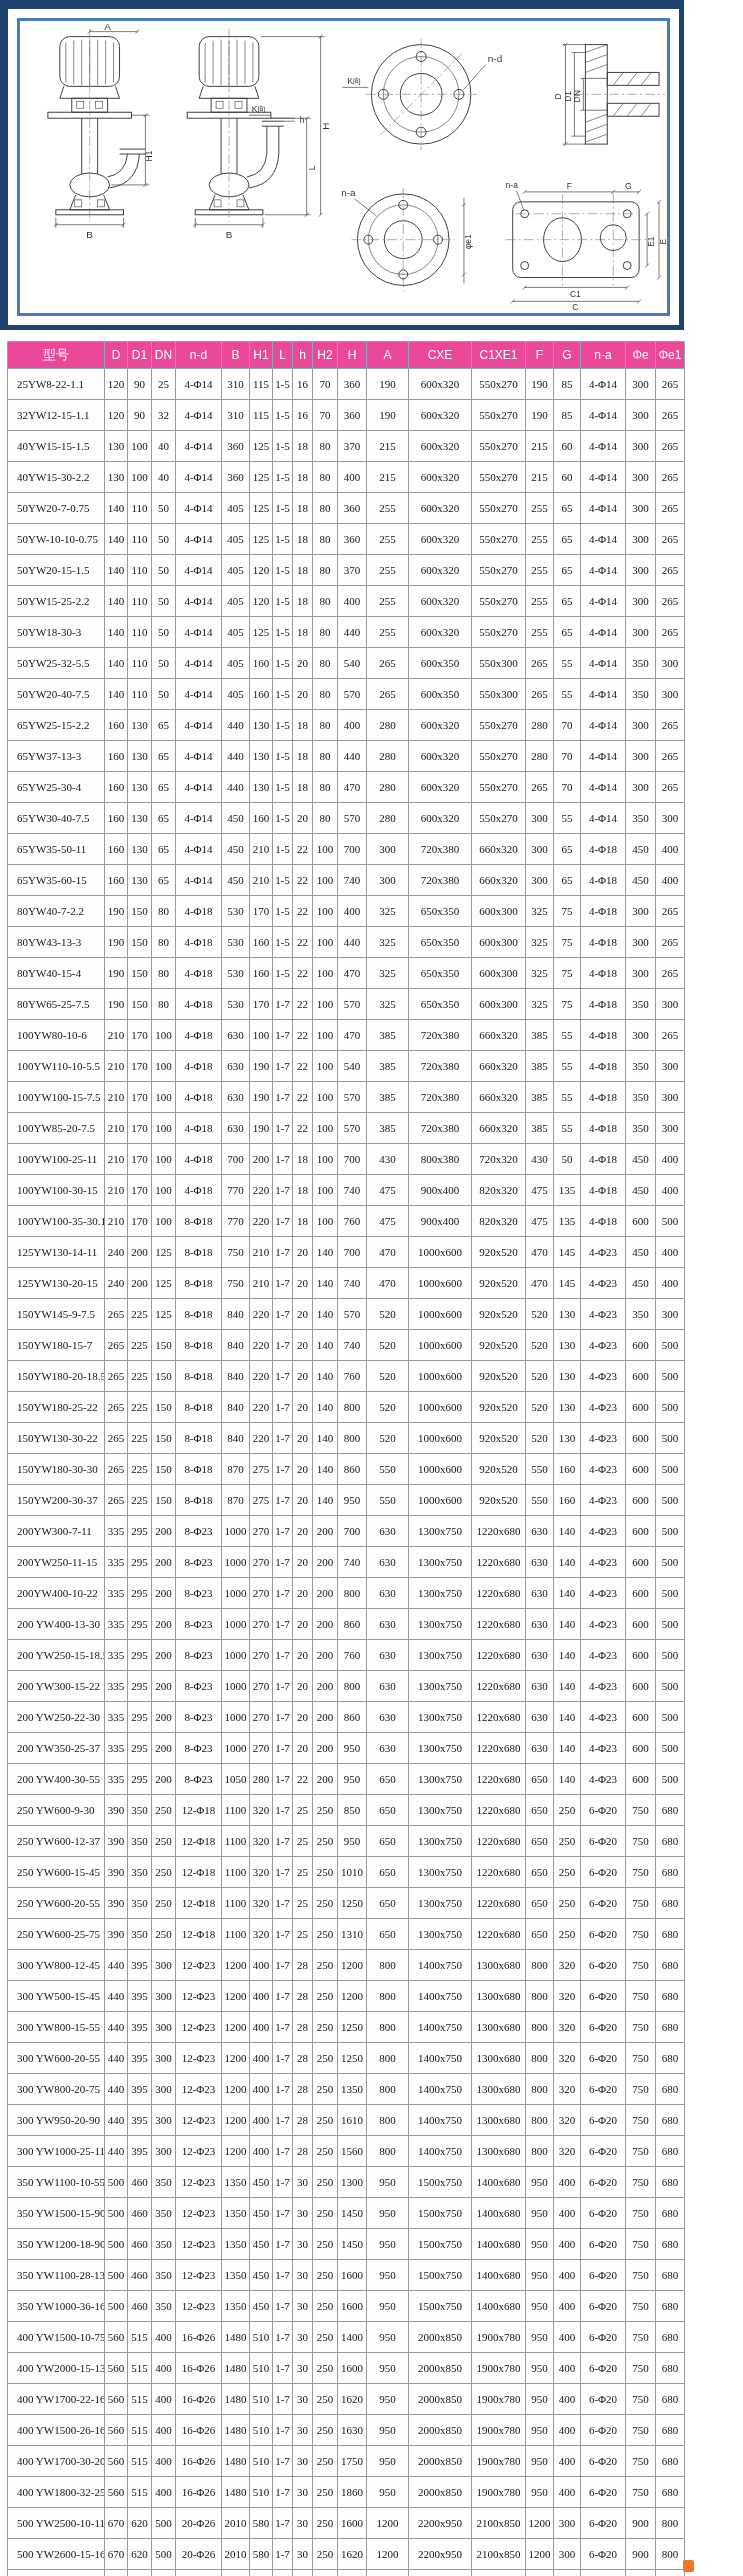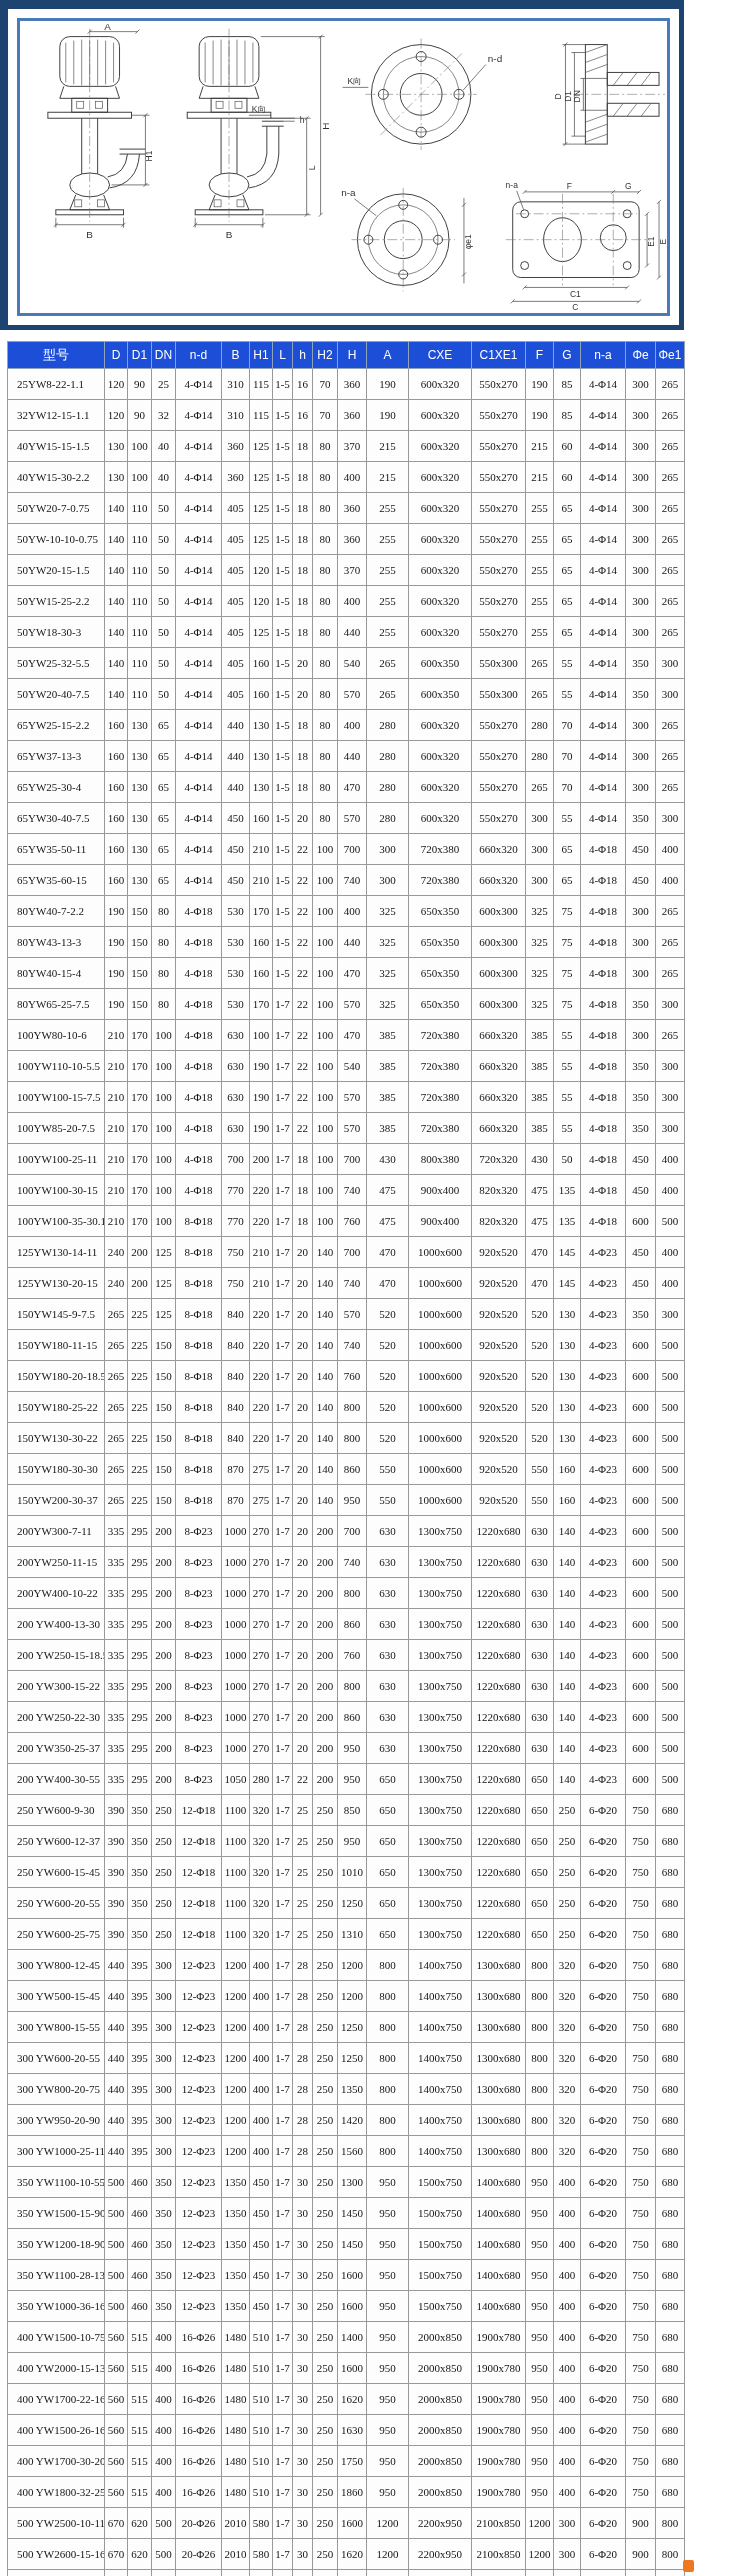--- a/index.html
+++ b/index.html
@@ -14,21 +14,21 @@
   .drawing-box svg{display:block;width:100%;height:100%;}
   .ln{stroke:#3f3f3f;fill:none;stroke-width:1;}
   .thin{stroke:#555;fill:none;stroke-width:.7;}
   .cl{stroke:#777;fill:none;stroke-width:.6;stroke-dasharray:10 3 2 3;}
   .dim{stroke:#444;fill:none;stroke-width:.7;}
   .lbl{fill:#333;stroke:none;font-family:"Liberation Sans",sans-serif;font-size:10px;}
   .lbl-s{fill:#333;stroke:none;font-family:"Liberation Sans",sans-serif;font-size:8.5px;}
   
   #spec-table{position:absolute;left:7px;top:341px;width:678px;border-collapse:collapse;
         table-layout:fixed;background:#fdfdfd;}
-  #spec-table th{background:#1d4ed8;color:#fff;font-weight:normal;font-size:12px;
+  #spec-table th{background:#ec4899;color:#fff;font-weight:normal;font-size:12px;
         font-family:"Liberation Sans",sans-serif;height:26px;border:1px solid #8fa3bb;
         padding:0;overflow:hidden;white-space:nowrap;text-align:center;}
   #spec-table th:first-child{font-size:13px;}
   #spec-table td{border:1px solid #999;height:30px;padding:0 1px;text-align:center;
         font-family:"Liberation Serif","DejaVu Serif",serif;font-size:11px;color:#141414;
         overflow:hidden;white-space:nowrap;}
   #spec-table td.model{text-align:left;padding-left:9px;}
   .corner-marker{position:absolute;left:683px;top:2560px;width:11px;height:12px;
         background:#ee7722;border-radius:2px;}
 </style>
@@ -912,21 +912,21 @@
           <td>520</td>
           <td>1000x600</td>
           <td>920x520</td>
           <td>520</td>
           <td>130</td>
           <td>4-Φ23</td>
           <td>350</td>
           <td>300</td>
         </tr>
         <tr>
-          <td class="model">150YW180-11-15</td>
+          <td class="model">150YW180-15-7</td>
           <td>265</td>
           <td>225</td>
           <td>150</td>
           <td>8-Φ18</td>
           <td>840</td>
           <td>220</td>
           <td>1-7</td>
           <td>20</td>
           <td>140</td>
           <td>740</td>
@@ -1447,21 +1447,21 @@
           <td class="model">300 YW950-20-90</td>
           <td>440</td>
           <td>395</td>
           <td>300</td>
           <td>12-Φ23</td>
           <td>1200</td>
           <td>400</td>
           <td>1-7</td>
           <td>28</td>
           <td>250</td>
-          <td>1420</td>
+          <td>1610</td>
           <td>800</td>
           <td>1400x750</td>
           <td>1300x680</td>
           <td>800</td>
           <td>320</td>
           <td>6-Φ20</td>
           <td>750</td>
           <td>680</td>
         </tr>
         <tr>

